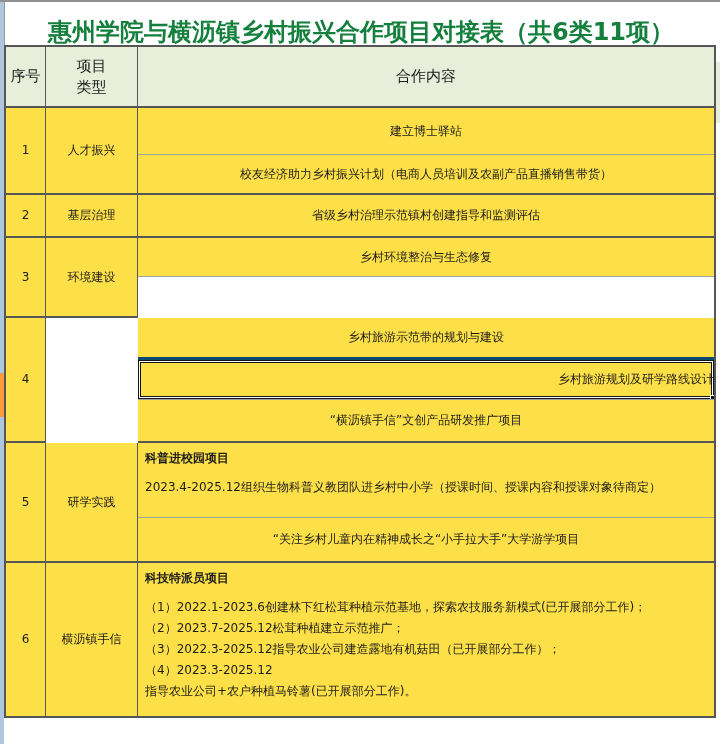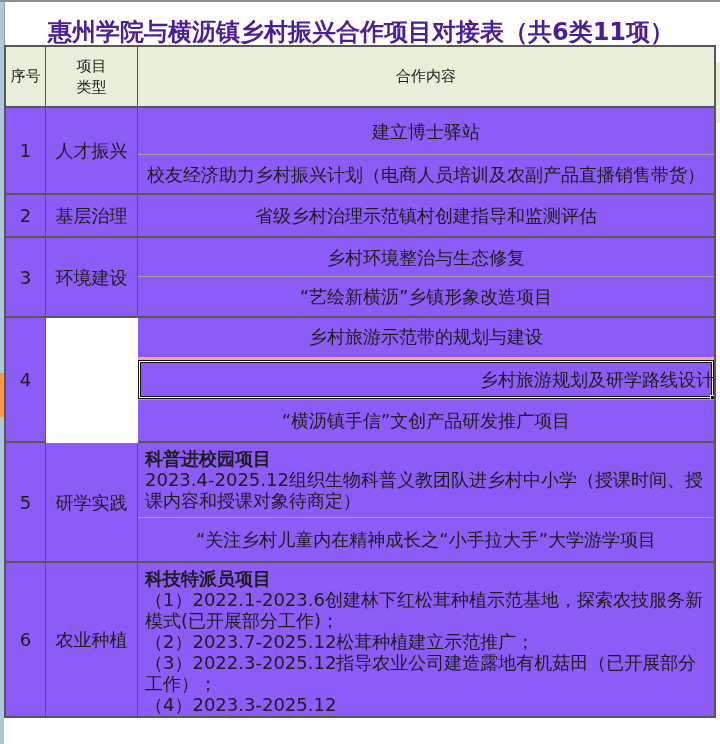--- a/index.html
+++ b/index.html
@@ -10,43 +10,43 @@
   }
   .top-line{position:absolute;left:0;top:0;width:720px;height:2px;background:#8f8f8f;}
   .left-strip{position:absolute;left:0;top:2px;width:4px;height:742px;background:#aec6de;}
   .orange-marker{position:absolute;left:0;top:373px;width:4px;height:44px;background:#ff9a3c;}
   .green-sliver{position:absolute;left:716px;top:62px;width:4px;height:61px;background:#e7efda;}
 
   .title-row{
     position:absolute;left:4px;top:2px;width:712px;height:60px;background:#fff;
     border-left:1px solid #9a9a9a;
     display:flex;align-items:center;justify-content:center;
-    font-size:24px;font-weight:bold;letter-spacing:0px;color:#4c1d95;
+    font-size:24px;font-weight:bold;letter-spacing:0px;color:#15803d;
   }
 
   .sheet{
     position:absolute;left:4px;top:45px;width:712px;height:673px;
     box-sizing:border-box;border:2px solid #565656;
     display:grid;
     grid-template-columns:40px 92px 1fr;
     grid-template-rows:61px 47px 40px 43px 39px 41px 42px 40px 43px 75px 45px auto;
   }
   .cell{
     box-sizing:border-box;display:flex;align-items:center;justify-content:center;
-    font-size:18px;line-height:21px;text-align:center;white-space:pre-line;
-    background:#8b5cf6;overflow:hidden;
+    font-size:12px;line-height:21px;text-align:center;white-space:pre-line;
+    background:#fde047;overflow:hidden;
   }
   .hdr{background:#e7efda;border-bottom:2px solid #565656;font-size:15px;}
   .vline{border-right:1px solid #565656;}
   .hb{border-bottom:2px solid #565656;}   
   .tb{border-bottom:1px solid #a3a3a3;}   
-  .gb{border-bottom:3px solid #fca5a5;font-family:Liberation Serif, serif;}   
+  .gb{border-bottom:3px solid #0c4a6e;font-family:Liberation Serif, serif;}   
   .left-text{
     flex-direction:column;align-items:flex-start;justify-content:flex-start;
-    text-align:left;padding:5px 10px 0 7px;
+    text-align:left;padding:5px 10px 0 7px;gap:8px;
   }
   .left-text .item-title{font-weight:bold;display:block;}
   .left-text .item-body{display:block;white-space:pre-line;}
 
   .sel{
     position:relative;
     box-shadow:inset 0 0 0 1px #141414, inset 0 0 0 2px #ffffff, inset 0 0 0 3px #141414;
     justify-content:flex-end;
   }
   .sel .handle{
@@ -78,40 +78,39 @@
     <div class="cell tb" style="grid-row:2;grid-column:3">建立博士驿站</div>
     <div class="cell hb" style="grid-row:3;grid-column:3">校友经济助力乡村振兴计划（电商人员培训及农副产品直播销售带货）</div>
 
     <div class="cell vline hb" style="grid-row:4;grid-column:1">2</div>
     <div class="cell hb" style="grid-row:4;grid-column:3">省级乡村治理示范镇村创建指导和监测评估</div>
     <div class="cell vline hb" style="grid-row:4;grid-column:2">基层治理</div>
 
     <div class="cell vline hb" style="grid-row:5/7;grid-column:1">3</div>
     <div class="cell vline hb" style="grid-row:5/7;grid-column:2">环境建设</div>
     <div class="cell tb" style="grid-row:5;grid-column:3">乡村环境整治与生态修复</div>
-    <div class="cell hb" style="grid-row:6;grid-column:3">“艺绘新横沥”乡镇形象改造项目</div>
 
     <div class="cell vline hb" style="grid-row:7/10;grid-column:1">4</div>
     <div class="cell gb" style="grid-row:7;grid-column:3">乡村旅游示范带的规划与建设</div>
     <div class="cell tb sel" style="grid-row:8;grid-column:3">
       <span>乡村旅游规划及研学路线设计</span>
       <span class="handle"></span>
     </div>
     <div class="cell hb" style="grid-row:9;grid-column:3">“横沥镇手信”文创产品研发推广项目</div>
 
     <div class="cell vline hb" style="grid-row:10/12;grid-column:1">5</div>
     <div class="cell vline hb" style="grid-row:10/12;grid-column:2">研学实践</div>
     <div class="cell tb left-text" style="grid-row:10;grid-column:3">
       <span class="item-title">科普进校园项目</span>
       <span class="item-body">2023.4-2025.12组织生物科普义教团队进乡村中小学（授课时间、授课内容和授课对象待商定）</span>
     </div>
     <div class="cell hb" style="grid-row:11;grid-column:3">“关注乡村儿童内在精神成长之“小手拉大手”大学游学项目</div>
 
     <div class="cell vline" style="grid-row:12;grid-column:1">6</div>
-    <div class="cell vline" style="grid-row:12;grid-column:2">农业种植</div>
+    <div class="cell vline" style="grid-row:12;grid-column:2">横沥镇手信</div>
     <div class="cell left-text" style="grid-row:12;grid-column:3">
       <span class="item-title">科技特派员项目</span>
       <span class="item-body">（1）2022.1-2023.6创建林下红松茸种植示范基地，探索农技服务新模式(已开展部分工作)；
 （2）2023.7-2025.12松茸种植建立示范推广；
 （3）2022.3-2025.12指导农业公司建造露地有机菇田（已开展部分工作）；
 （4）2023.3-2025.12
 指导农业公司+农户种植马铃薯(已开展部分工作)。</span>
     </div>
 
   </div>

